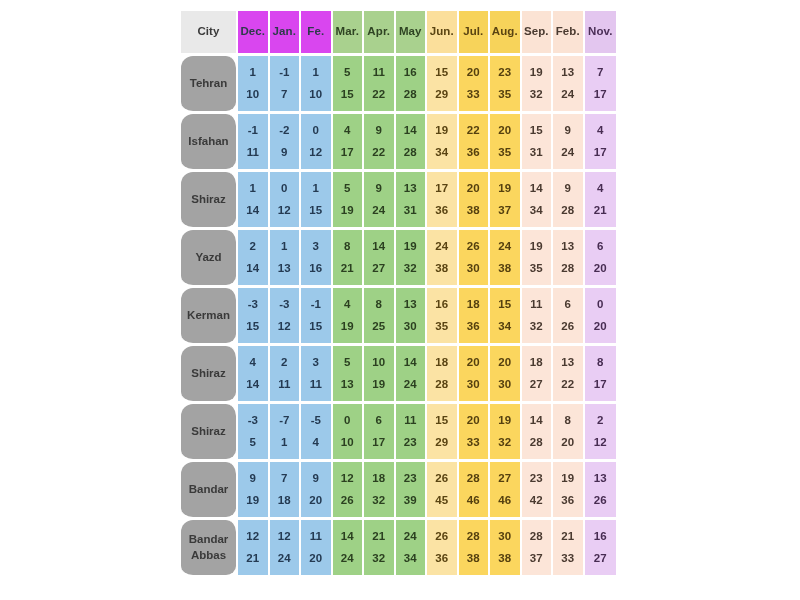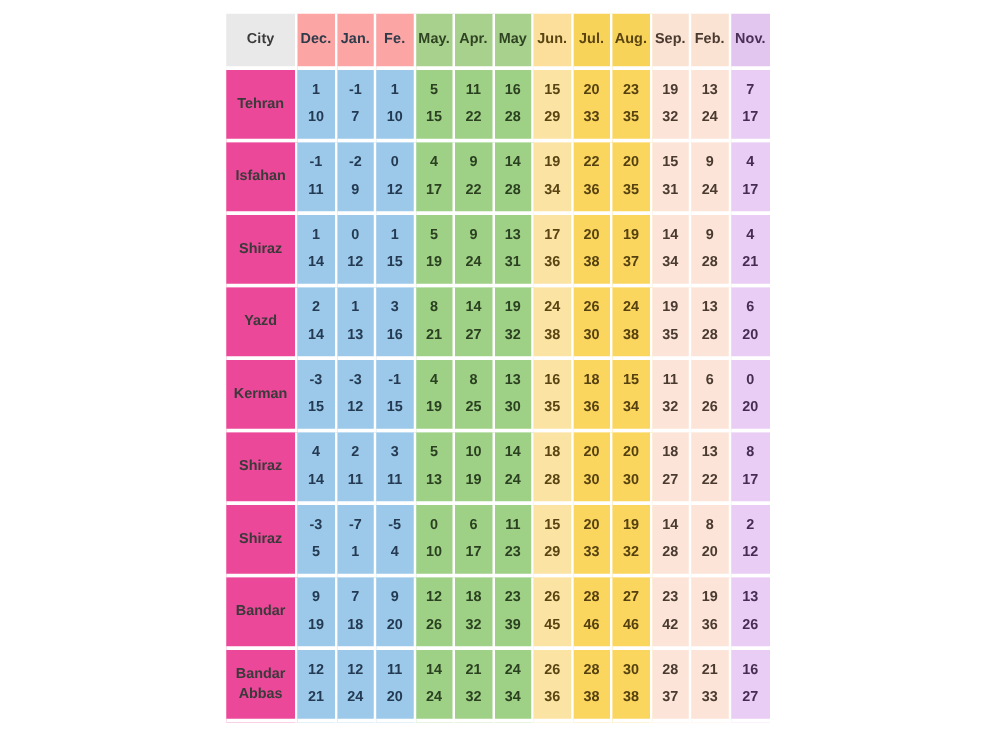--- a/index.html
+++ b/index.html
@@ -60,31 +60,32 @@
   th.city-head {
     background: #e9e9e9;
     color: #3a3a3a;
     text-align: left;
     padding-left: 9px;
     width: 57px;
   }
 
   
   td.city-cell {
-    background: #ec4899;
+    background: #a3a3a3;
     color: #3a3a3a;
     text-align: left;
     padding-left: 9px;
     font-size: 11.5px;
     font-weight: bold;
     width: 57px;
+    border-radius: 12px;
   }
 
   
-  .grp-winter-head { background: #fca5a5; color: #2d3b4a; }
+  .grp-winter-head { background: #d946ef; color: #2d3b4a; }
   .grp-winter      { background: #9cc9ea; color: #243a52; }
 
   .grp-spring-head { background: #a9d18e; color: #2f4423; }
   .grp-spring      { background: #9ed186; color: #2b4020; }
 
   .grp-early-summer-head { background: #fbdf9b; color: #5a4412; }
   .grp-early-summer      { background: #fbe3a4; color: #5a4412; }
 
   .grp-peak-head { background: #f7d35a; color: #5a4412; }
   .grp-peak      { background: #fbd65e; color: #55400f; }
@@ -128,21 +129,21 @@
 
 <div id="stage">
   <div id="table-wrap">
     <table class="temp-table">
       <thead>
         <tr id="header-row">
           <th class="city-head">City</th>
         <th class="grp-winter-head">Dec.</th>
             <th class="grp-winter-head">Jan.</th>
             <th class="grp-winter-head">Fe.</th>
-            <th class="grp-spring-head">May.</th>
+            <th class="grp-spring-head">Mar.</th>
             <th class="grp-spring-head">Apr.</th>
             <th class="grp-spring-head">May</th>
             <th class="grp-early-summer-head">Jun.</th>
             <th class="grp-peak-head">Jul.</th>
             <th class="grp-peak-head">Aug.</th>
             <th class="grp-autumn-head">Sep.</th>
             <th class="grp-autumn-head">Feb.</th>
             <th class="grp-late-head">Nov.</th>
           </tr>
       </thead>

